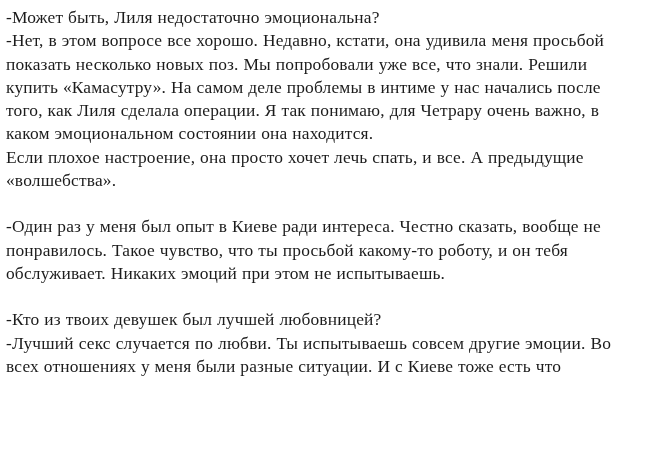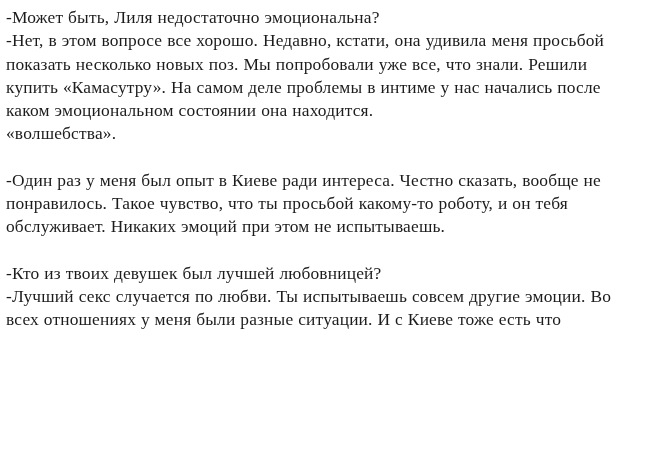--- a/index.html
+++ b/index.html
@@ -40,21 +40,23 @@
 </head>
 <body>
 
 <div class="page">
 
   <div class="block">
     <p class="line">-Может быть, Лиля недостаточно эмоциональна?</p>
     <p class="line">-Нет, в этом вопросе все хорошо. Недавно, кстати, она удивила меня просьбой</p>
     <p class="line">показать несколько новых поз. Мы попробовали уже все, что знали. Решили</p>
     <p class="line">купить «Камасутру». На самом деле проблемы в интиме у нас начались после</p>
+    <p class="line">того, как Лиля сделала операции. Я так понимаю, для Четрару очень важно, в</p>
     <p class="line">каком эмоциональном состоянии она находится.</p>
+    <p class="line">Если плохое настроение, она просто хочет лечь спать, и все. А предыдущие</p>
     <p class="line">«волшебства».</p>
   </div>
 
   <div class="spacer"></div>
 
   <div class="block">
     <p class="line">-Один раз у меня был опыт в Киеве ради интереса. Честно сказать, вообще не</p>
     <p class="line">понравилось. Такое чувство, что ты просьбой какому-то роботу, и он тебя</p>
     <p class="line">обслуживает. Никаких эмоций при этом не испытываешь.</p>
   </div>

